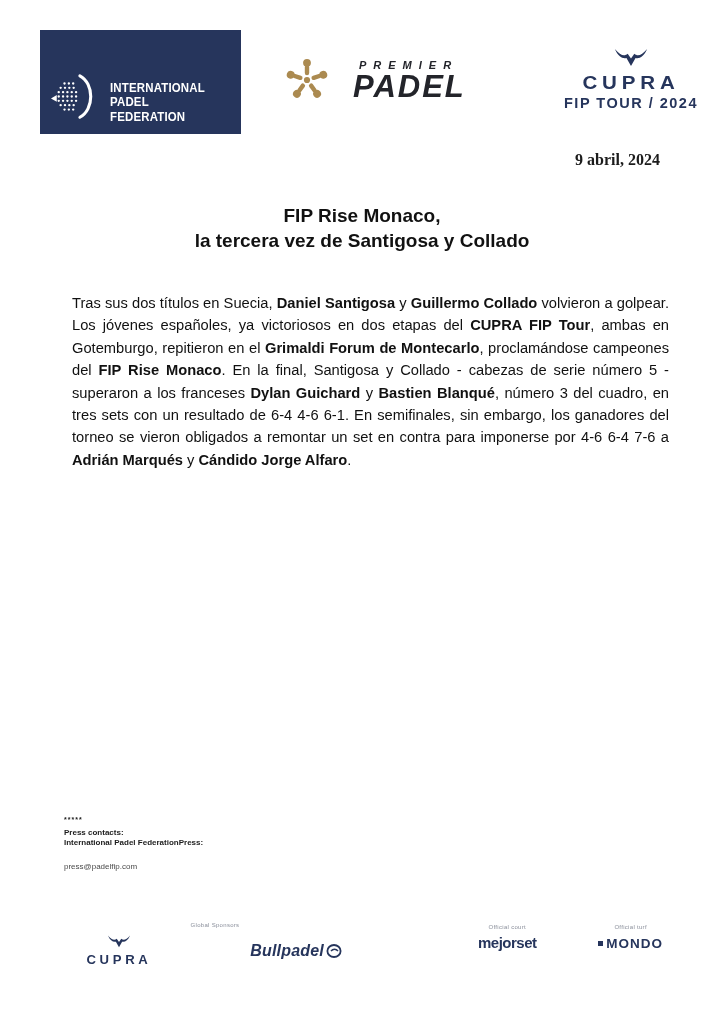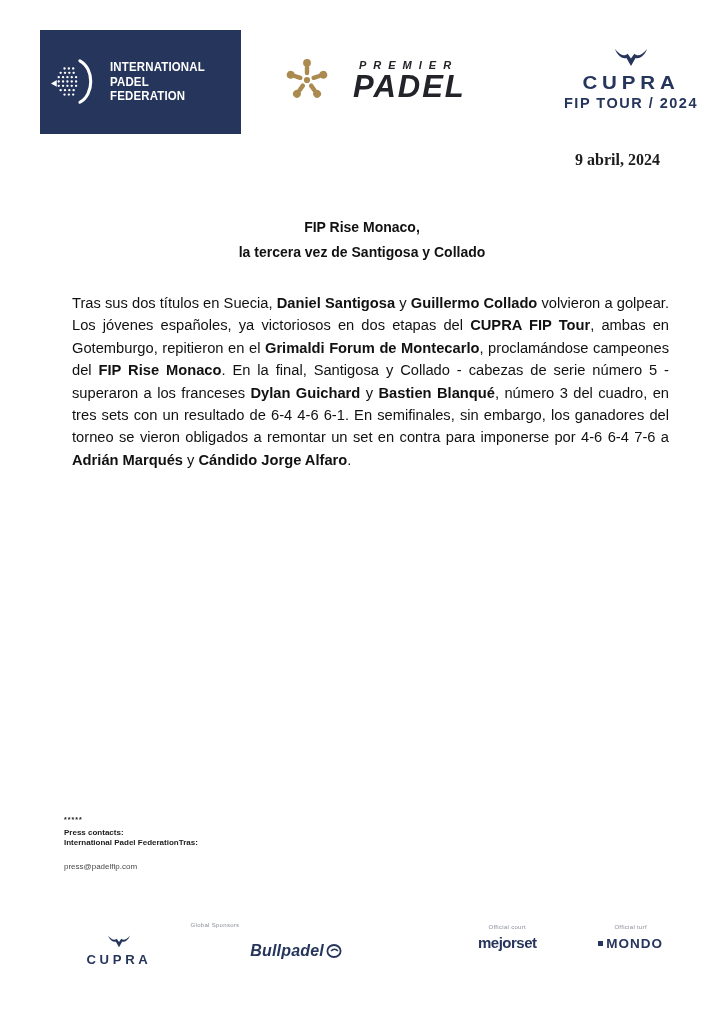--- a/index.html
+++ b/index.html
@@ -11,21 +11,21 @@
   html,body{background:#ffffff;}
   body{
     width:724px;height:1024px;position:relative;
     font-family:"Liberation Sans",sans-serif;color:var(--ink);
     overflow:hidden;
   }
 
   
   .ipf-logo{
     position:absolute;left:40px;top:30px;width:201px;height:104px;
-    background:var(--navy);display:flex;align-items:center;gap:6px;
+    background:var(--navy);display:flex;align-items:flex-end;gap:6px;
     padding:10px 8px 10px 10px;
   }
   .ipf-text{
     color:#fff;font-weight:bold;font-size:13px;line-height:14.5px;
     letter-spacing:.2px;transform:scaleX(.88);transform-origin:left center;
     white-space:nowrap;
   }
   .premier-logo{
     position:absolute;left:283px;top:56px;display:flex;align-items:center;gap:22px;
   }
@@ -51,21 +51,21 @@
     margin-top:2px;white-space:nowrap;
   }
 
   
   .date-line{
     position:absolute;right:64px;top:151px;
     font-family:"Liberation Serif",serif;font-weight:bold;font-size:16px;
   }
   .doc-title{
     position:absolute;left:64px;top:203px;width:596px;text-align:center;
-    font-size:14px;font-weight:bold;line-height:25px;color:#111;margin-top:12px;
+    font-size:19px;font-weight:bold;line-height:25px;color:#111;
   }
   .doc-body{
     position:absolute;left:72px;top:292px;width:597px;
     font-size:14.7px;line-height:22.4px;text-align:justify;color:#111;
   }
   .doc-body b{font-weight:bold;}
 
   
   .press-block{position:absolute;left:64px;top:815px;font-size:8px;line-height:9px;}
   .press-stars{font-weight:bold;font-size:7px;letter-spacing:1px;}
@@ -189,21 +189,21 @@
   <div>FIP Rise Monaco,</div>
   <div>la tercera vez de Santigosa y Collado</div>
 </div>
 
 <p class="doc-body"><span>Tras sus dos títulos en Suecia, </span><b>Daniel Santigosa</b><span> y </span><b>Guillermo Collado</b><span> volvieron a golpear. Los jóvenes españoles, ya victoriosos en dos etapas del </span><b>CUPRA FIP Tour</b><span>, ambas en Gotemburgo, repitieron en el </span><b>Grimaldi Forum de Montecarlo</b><span>, proclamándose campeones del </span><b>FIP Rise Monaco</b><span>. En la final, Santigosa y Collado - cabezas de serie número 5 - superaron a los franceses </span><b>Dylan Guichard</b><span> y </span><b>Bastien Blanqué</b><span>, número 3 del cuadro, en tres sets con un resultado de 6-4 4-6 6-1. En semifinales, sin embargo, los ganadores del torneo se vieron obligados a remontar un set en contra para imponerse por 4-6 6-4 7-6 a </span><b>Adrián Marqués</b><span> y </span><b>Cándido Jorge Alfaro</b><span>.</span></p>
 
 <div class="press-block">
   <div class="press-stars">*****</div>
   <div class="press-heading">Press contacts:</div>
   <div class="press-org">
-    <span>International Padel Federation</span><span class="suffix">Tras:</span>
+    <span>International Padel Federation</span><span class="suffix">Press:</span>
   </div>
   <a class="press-email">press@padelfip.com</a>
 </div>
 
 <div class="footer-left">
   <div class="group-label">Global Sponsors</div>
   <div class="logos">
     <div class="cupra-footer">
       <span>
         <svg width="26" height="16" viewBox="0 0 40 24">

